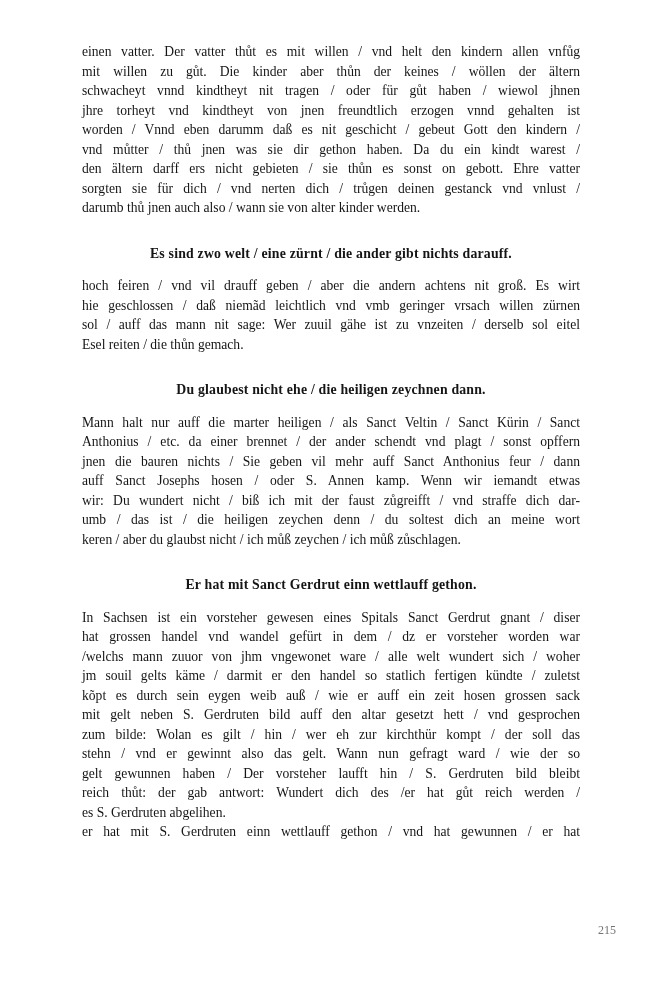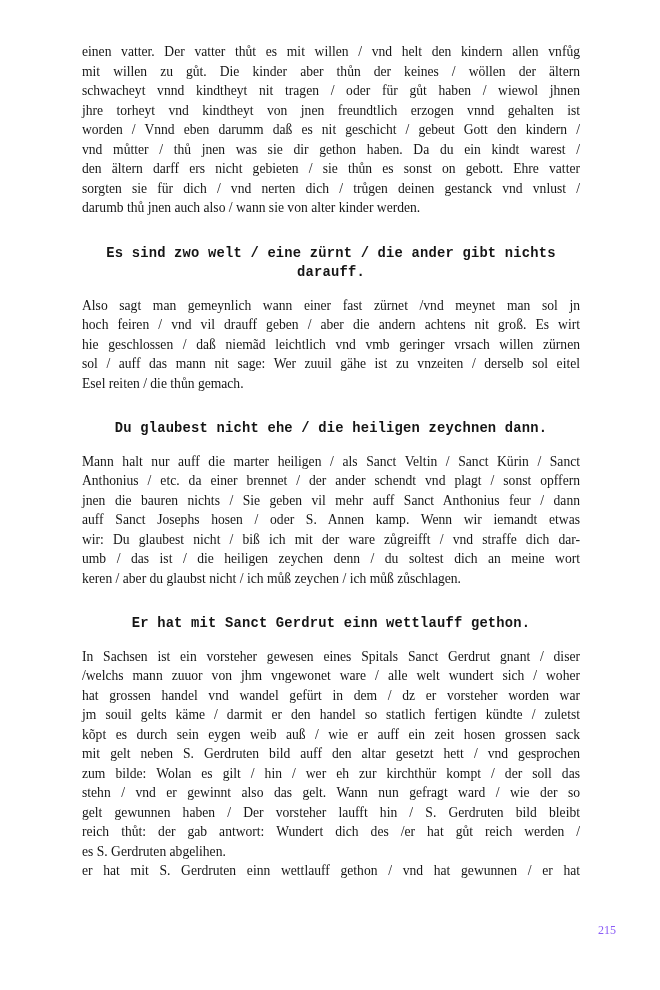--- a/index.html
+++ b/index.html
@@ -38,70 +38,68 @@
     text-align-last: left;
     font-family: Liberation Serif, serif;
   }
   .heading {
     font-weight: bold;
     text-align: center;
     font-size: 13.8px;
     line-height: 19.5px;
     margin: 26px 0 13px 0;
     letter-spacing: 0.2px;
-    font-family: Liberation Mono, monospace;
   }
   .folio {
     position: absolute;
     right: 44px;
     top: 922px;
     font-size: 12px;
     line-height: 16px;
-    color: #8b5cf6;
+    color: #737373;
   }
 </style>
 </head>
 <body>
 
 <div class="page">
   <div class="text-block" id="text-block">
       <div class="paragraph">
         <div class="line">einen vatter. Der vatter thůt es mit willen / vnd helt den kindern allen vnfůg</div>
         <div class="line">mit willen zu gůt. Die kinder aber thůn der keines / wöllen der ältern</div>
         <div class="line">schwacheyt vnnd kindtheyt nit tragen / oder für gůt haben / wiewol jhnen</div>
         <div class="line">jhre torheyt vnd kindtheyt von jnen freundtlich erzogen vnnd gehalten ist</div>
         <div class="line">worden / Vnnd eben darumm daß es nit geschicht / gebeut Gott den kindern /</div>
         <div class="line">vnd můtter / thů jnen was sie dir gethon haben. Da du ein kindt warest /</div>
         <div class="line">den ältern darff ers nicht gebieten / sie thůn es sonst on gebott. Ehre vatter</div>
         <div class="line">sorgten sie für dich / vnd nerten dich / trůgen deinen gestanck vnd vnlust /</div>
         <div class="line last">darumb thů jnen auch also / wann sie von alter kinder werden.</div>
       </div>
       <div class="heading">Es sind zwo welt / eine zürnt / die ander gibt nichts darauff.</div>
       <div class="paragraph">
-        <div class="line">Also sagt man gemeynlich wann einer fast zürnet /vnd meynet man sol jn</div>
         <div class="line">hoch feiren / vnd vil drauff geben / aber die andern achtens nit groß. Es wirt</div>
         <div class="line">hie geschlossen / daß niemãd leichtlich vnd vmb geringer vrsach willen zürnen</div>
         <div class="line">sol / auff das mann nit sage: Wer zuuil gähe ist zu vnzeiten / derselb sol eitel</div>
         <div class="line last">Esel reiten / die thůn gemach.</div>
       </div>
       <div class="heading">Du glaubest nicht ehe / die heiligen zeychnen dann.</div>
       <div class="paragraph">
         <div class="line">Mann halt nur auff die marter heiligen / als Sanct Veltin / Sanct Kürin / Sanct</div>
         <div class="line">Anthonius / etc. da einer brennet / der ander schendt vnd plagt / sonst opffern</div>
         <div class="line">jnen die bauren nichts / Sie geben vil mehr auff Sanct Anthonius feur / dann</div>
         <div class="line">auff Sanct Josephs hosen / oder S. Annen kamp. Wenn wir iemandt etwas</div>
-        <div class="line">wir: Du glaubest nicht / biß ich mit der ware zůgreifft / vnd straffe dich dar-</div>
+        <div class="line">wir: Du wundert nicht / biß ich mit der faust zůgreifft / vnd straffe dich dar-</div>
         <div class="line">umb / das ist / die heiligen zeychen denn / du soltest dich an meine wort</div>
         <div class="line last">keren / aber du glaubst nicht / ich můß zeychen / ich můß zůschlagen.</div>
       </div>
       <div class="heading">Er hat mit Sanct Gerdrut einn wettlauff gethon.</div>
       <div class="paragraph">
         <div class="line">In Sachsen ist ein vorsteher gewesen eines Spitals Sanct Gerdrut gnant / diser</div>
+        <div class="line">hat grossen handel vnd wandel gefürt in dem / dz er vorsteher worden war</div>
         <div class="line">/welchs mann zuuor von jhm vngewonet ware / alle welt wundert sich / woher</div>
-        <div class="line">hat grossen handel vnd wandel gefürt in dem / dz er vorsteher worden war</div>
         <div class="line">jm souil gelts käme / darmit er den handel so statlich fertigen kündte / zuletst</div>
         <div class="line">kõpt es durch sein eygen weib auß / wie er auff ein zeit hosen grossen sack</div>
         <div class="line">mit gelt neben S. Gerdruten bild auff den altar gesetzt hett / vnd gesprochen</div>
         <div class="line">zum bilde: Wolan es gilt / hin / wer eh zur kirchthür kompt / der soll das</div>
         <div class="line">stehn / vnd er gewinnt also das gelt. Wann nun gefragt ward / wie der so</div>
         <div class="line">gelt gewunnen haben / Der vorsteher laufft hin / S. Gerdruten bild bleibt</div>
         <div class="line">reich thůt: der gab antwort: Wundert dich des /er hat gůt reich werden /</div>
         <div class="line last">es S. Gerdruten abgelihen.</div>
         <div class="line">er hat mit S. Gerdruten einn wettlauff gethon / vnd hat gewunnen / er hat</div>
       </div>

